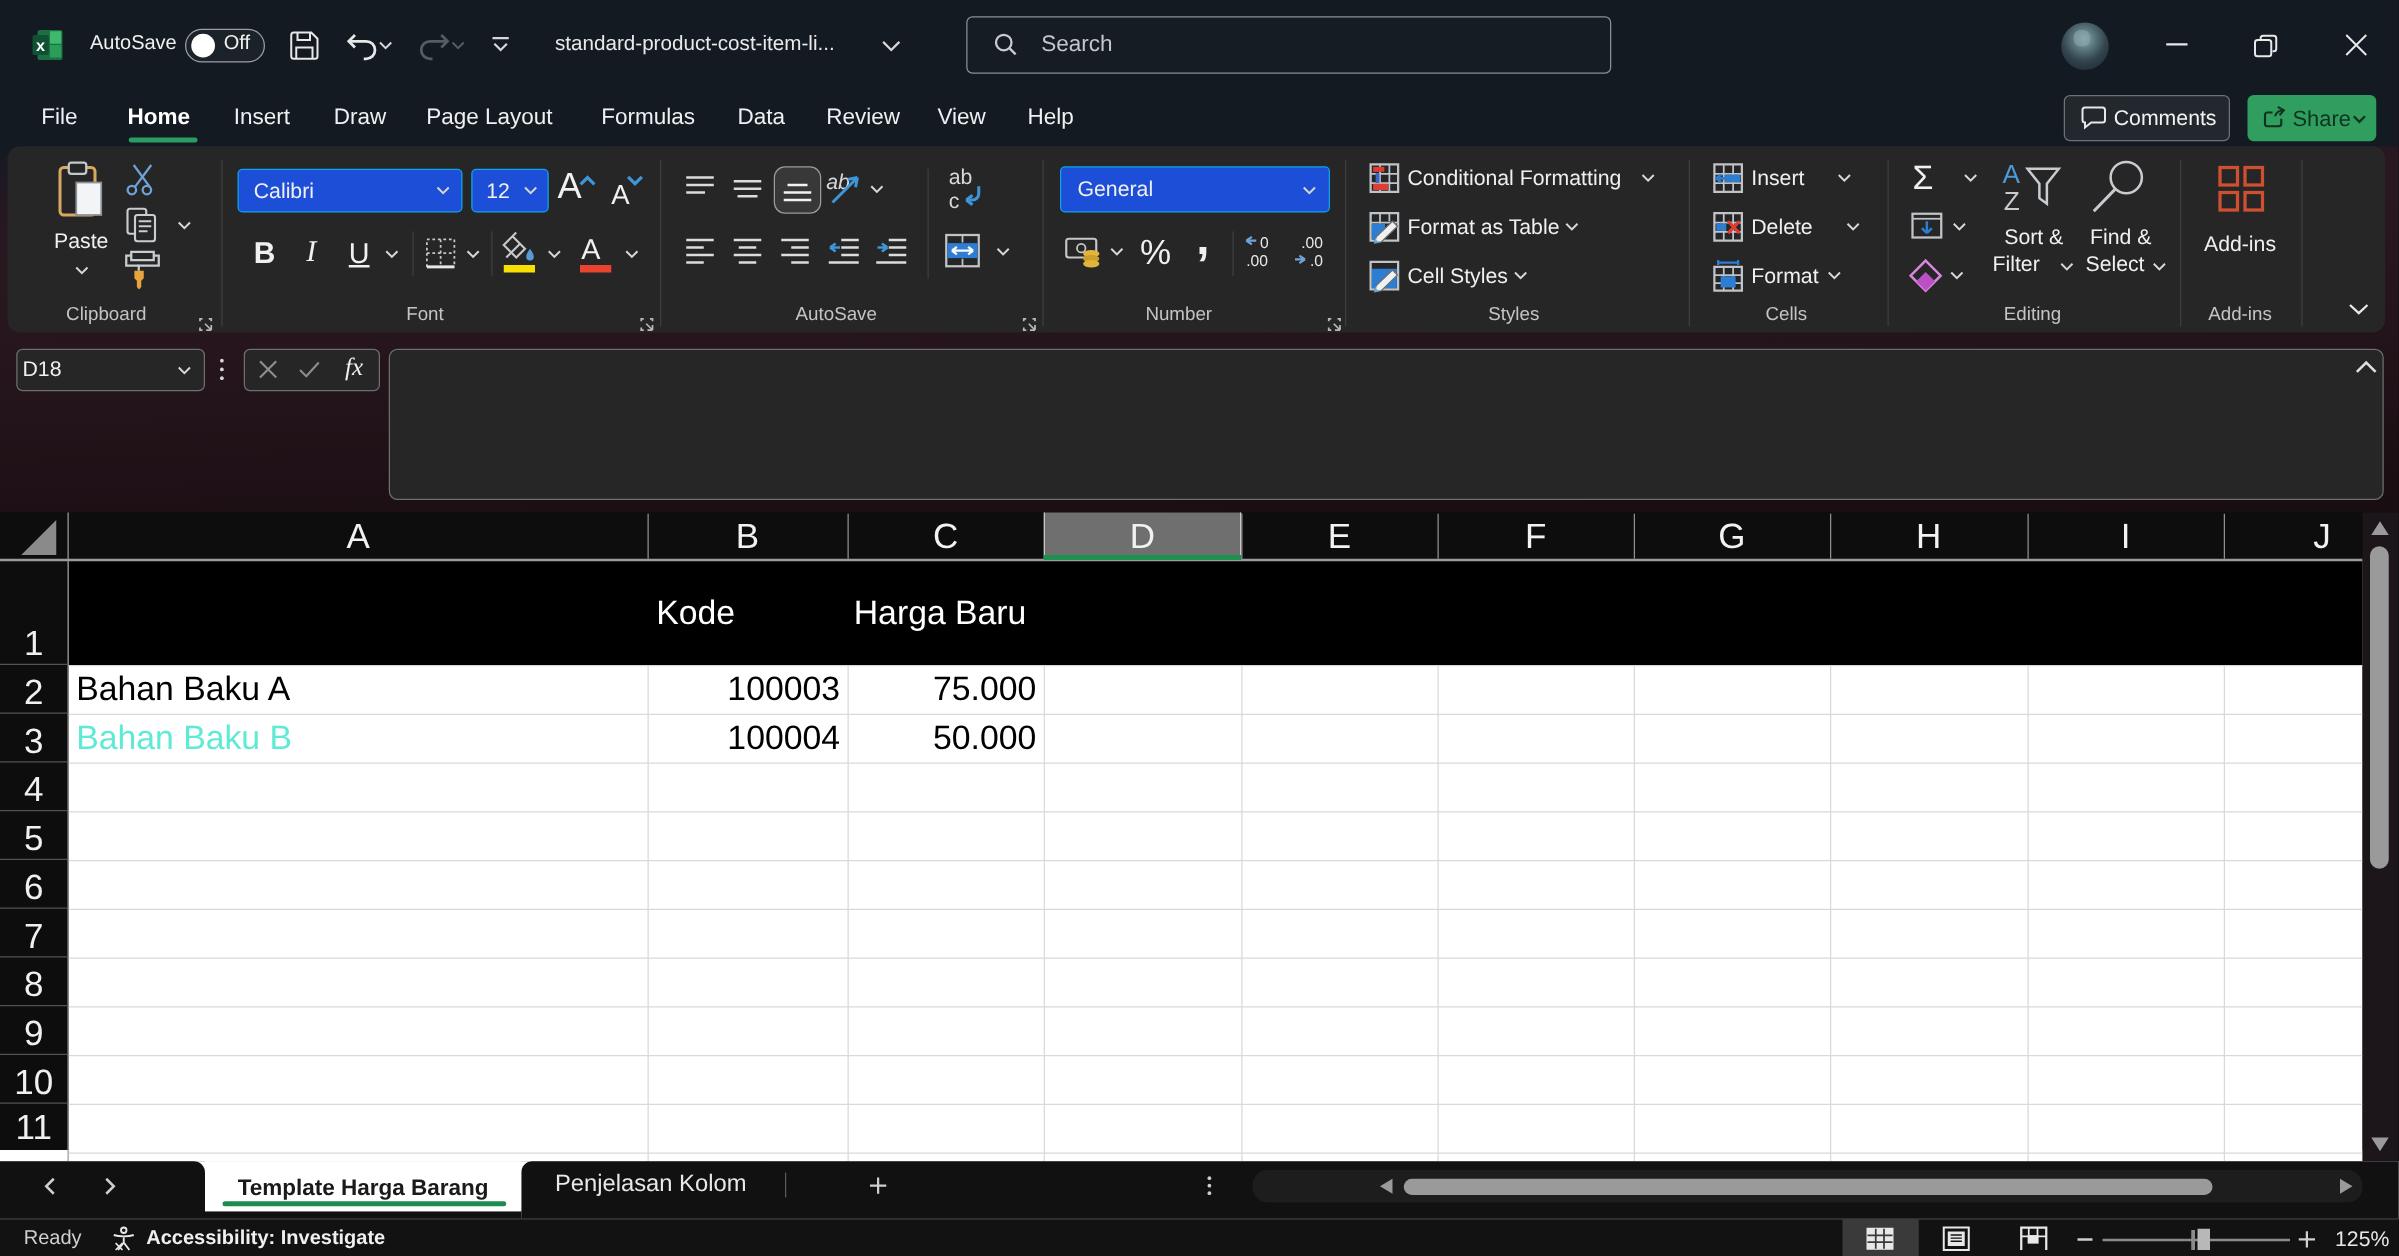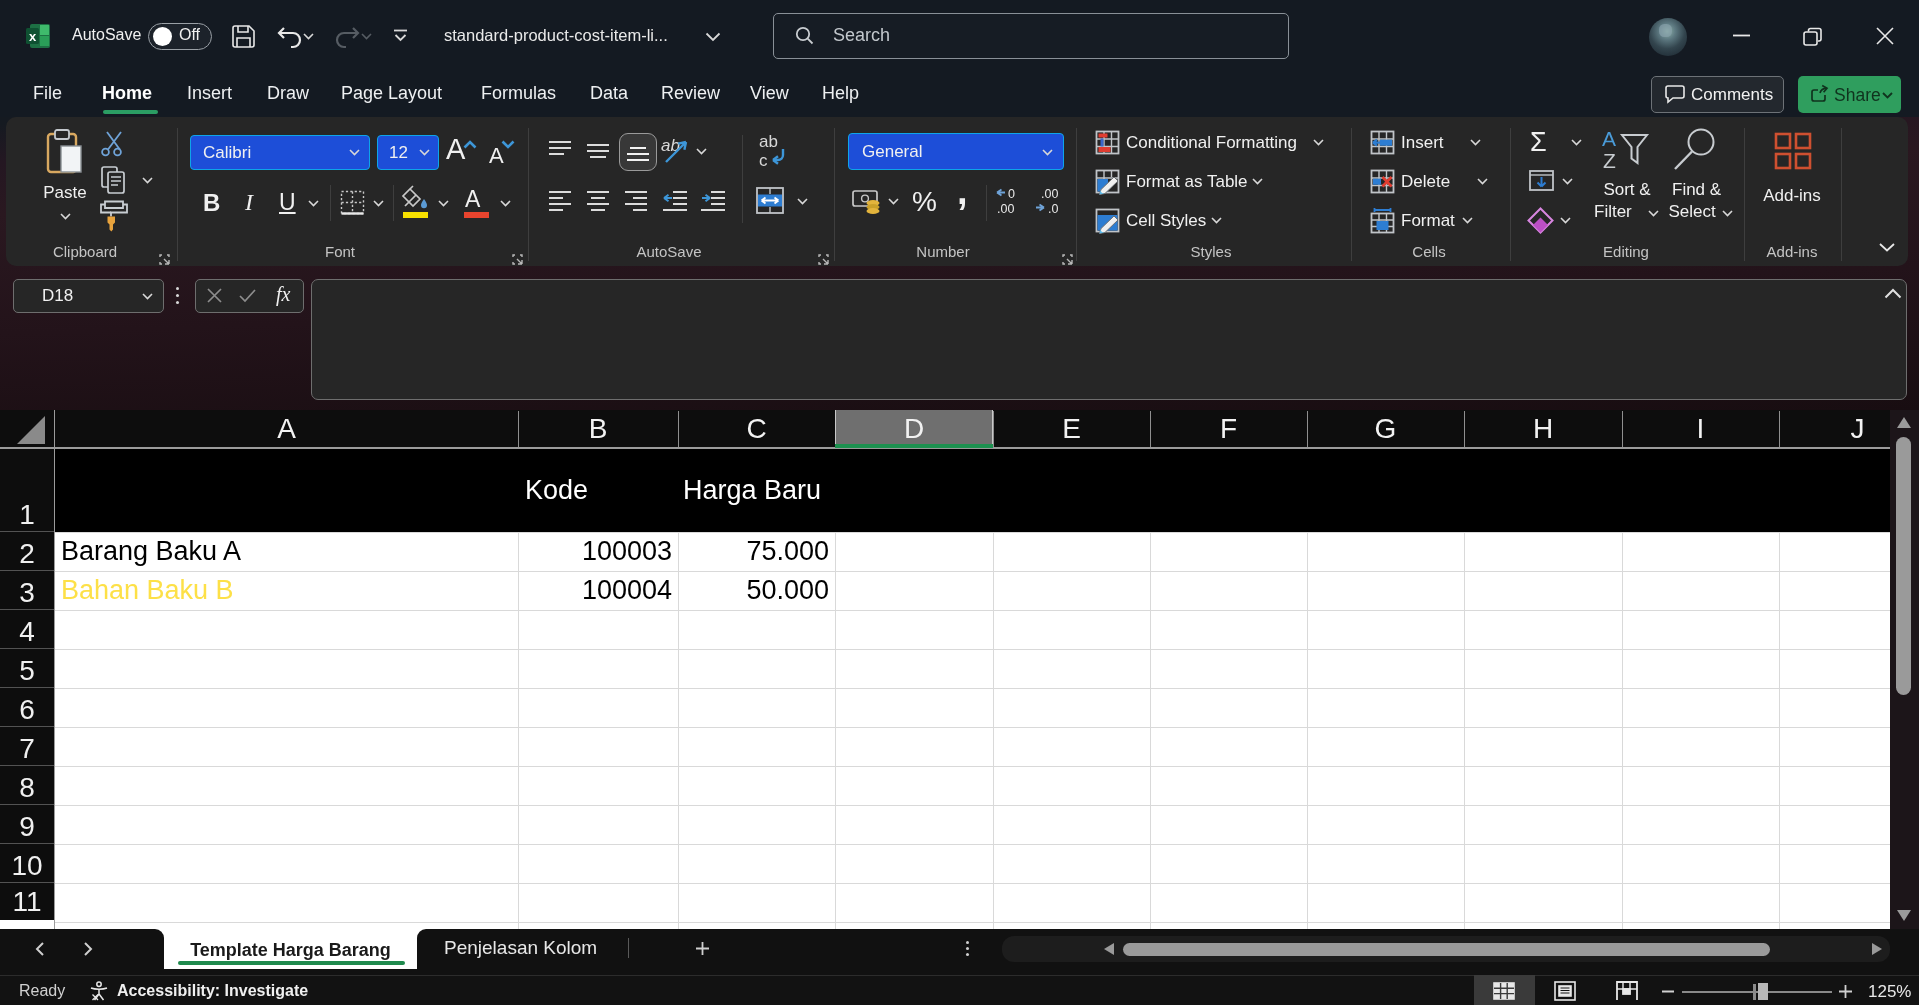--- a/index.html
+++ b/index.html
@@ -414,21 +414,21 @@
   <rect x="2" y="22" width="14" height="14"></rect>
       <rect x="22" y="22" width="14" height="14"></rect>
 </svg>
 <div class="btxt" style="left:1762px;top:186px;width:60px;text-align:center">Add-ins</div>
 <div class="rlabel" style="left:1722px">Add-ins</div>
 <div class="rsep" style="left:1841px"></div>
 <svg class="abs" style="left:1879px;top:243px" width="16" height="9" viewBox="0 0 16 9" fill="none" stroke="#e8e8e8" stroke-width="1.8">
       <path d="M1 1 L8 7.5 L15 1"></path>
     </svg>
 
-<div class="abs" style="left:13px;top:279px;width:151px;height:34px;background:#262626;border:1px solid #6e6e6e;border-radius:5px;color:#f0f0f0;font-size:17px;line-height:32px;padding-left:28px">D18</div>
+<div class="abs" style="left:13px;top:279px;width:151px;height:34px;background:#262626;border:1px solid #6e6e6e;border-radius:5px;color:#f0f0f0;font-size:17px;line-height:32px;padding-left:4px">D18</div>
 <svg class="chev" style="left:142px;top:293px" viewBox="0 0 11 7" fill="none" stroke="#d8d8d8" stroke-width="1.6">
       <path d="M1 1 L5.5 5.5 L10 1"></path>
     </svg>
 <div class="abs" style="left:176px;top:287px;width:3px;height:3px;background:#d8d8d8;border-radius:50%;box-shadow:0 7px 0 #d8d8d8,0 14px 0 #d8d8d8"></div>
 <div class="abs" style="left:195px;top:279px;width:109px;height:34px;background:#262626;border:1px solid #6e6e6e;border-radius:5px"></div>
 <svg class="abs" style="left:207px;top:288px" width="15" height="15" viewBox="0 0 15 15" stroke="#8d8d8d" stroke-width="1.7">
       <path d="M1 1 L14 14 M14 1 L1 14"></path>
     </svg>
 <svg class="abs" style="left:239px;top:289px" width="17" height="13" viewBox="0 0 17 13" fill="none" stroke="#8d8d8d" stroke-width="1.7">
       <path d="M1 7 L6 12 L16 1"></path>
@@ -510,24 +510,24 @@
 <div class="ghline" style="left:55px;top:688px;width:1835px"></div>
 <div class="ghline" style="left:55px;top:727px;width:1835px"></div>
 <div class="ghline" style="left:55px;top:766px;width:1835px"></div>
 <div class="ghline" style="left:55px;top:805px;width:1835px"></div>
 <div class="ghline" style="left:55px;top:844px;width:1835px"></div>
 <div class="ghline" style="left:55px;top:883px;width:1835px"></div>
 <div class="ghline" style="left:55px;top:922px;width:1835px"></div>
 
 <div class="cell" style="left:525px;top:449px;height:83px;line-height:83px;color:#ffffff">Kode</div>
 <div class="cell" style="left:683px;top:449px;height:83px;line-height:83px;color:#ffffff">Harga Baru</div>
-<div class="cell" style="left:61px;top:532px;height:39px;line-height:38px;color:#000">Barang Baku A</div>
+<div class="cell" style="left:61px;top:532px;height:39px;line-height:38px;color:#000">Bahan Baku A</div>
 <div class="cell" style="left:518px;top:532px;width:154px;height:39px;line-height:38px;color:#000;text-align:right">100003</div>
 <div class="cell" style="left:678px;top:532px;width:151px;height:39px;line-height:38px;color:#000;text-align:right">75.000</div>
-<div class="cell" style="left:61px;top:571px;height:39px;line-height:38px;color:#fde047">Bahan Baku B</div>
+<div class="cell" style="left:61px;top:571px;height:39px;line-height:38px;color:#5eead4">Bahan Baku B</div>
 <div class="cell" style="left:518px;top:571px;width:154px;height:39px;line-height:38px;color:#000;text-align:right">100004</div>
 <div class="cell" style="left:678px;top:571px;width:151px;height:39px;line-height:38px;color:#000;text-align:right">50.000</div>
 
 <div class="abs" style="left:1890px;top:410px;width:29px;height:519px;background:#1c1519"></div>
 <div class="abs" style="left:1897px;top:417px;width:0;height:0;border-left:7px solid transparent;border-right:7px solid transparent;border-bottom:11px solid #9a9a9a"></div>
 <div class="abs" style="left:1896px;top:437px;width:15px;height:258px;background:#9a9a9a;border-radius:8px"></div>
 <div class="abs" style="left:1897px;top:910px;width:0;height:0;border-left:7px solid transparent;border-right:7px solid transparent;border-top:11px solid #9a9a9a"></div>
 
 <div class="abs" style="left:0;top:929px;width:1919px;height:46px;background:#ffffff"></div>
 <div class="abs" style="left:0;top:929px;width:164px;height:46px;background:#111111;border-radius:0 9px 0 0"></div>

